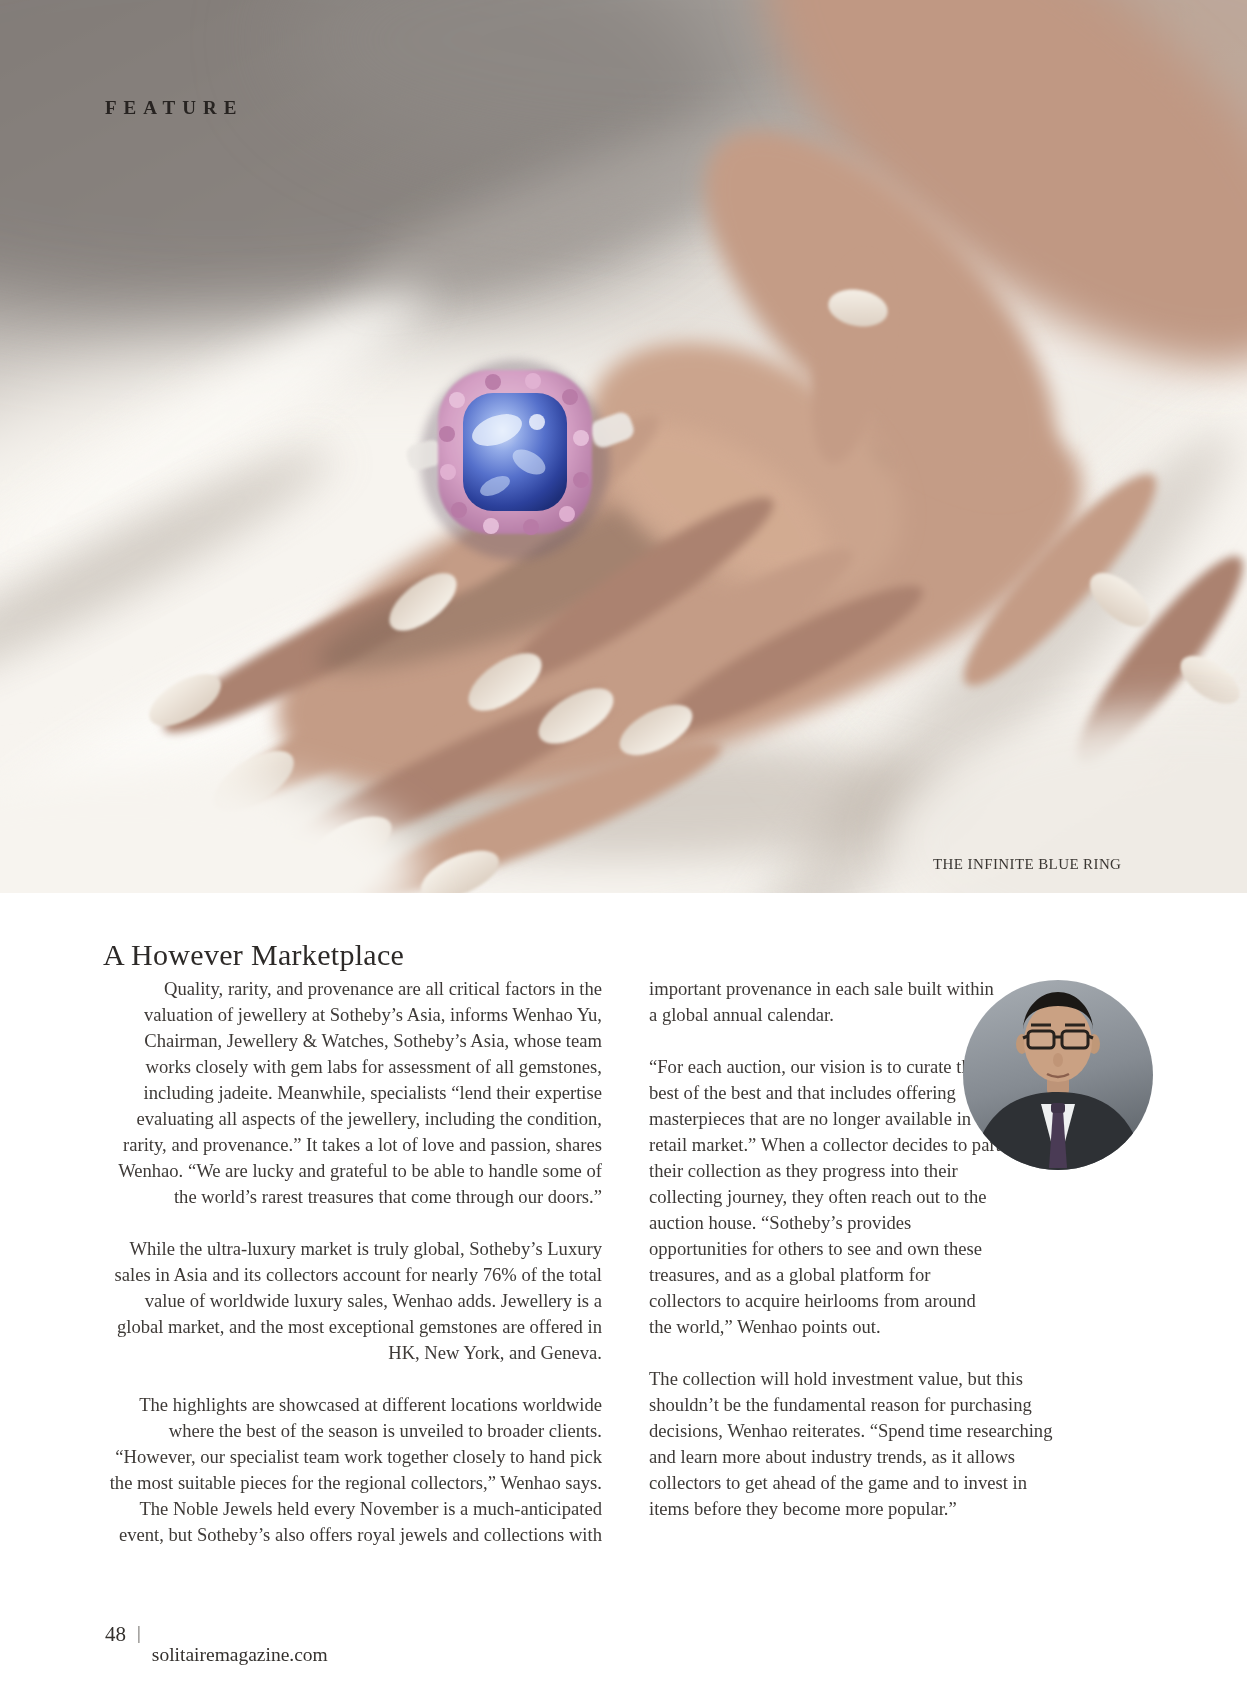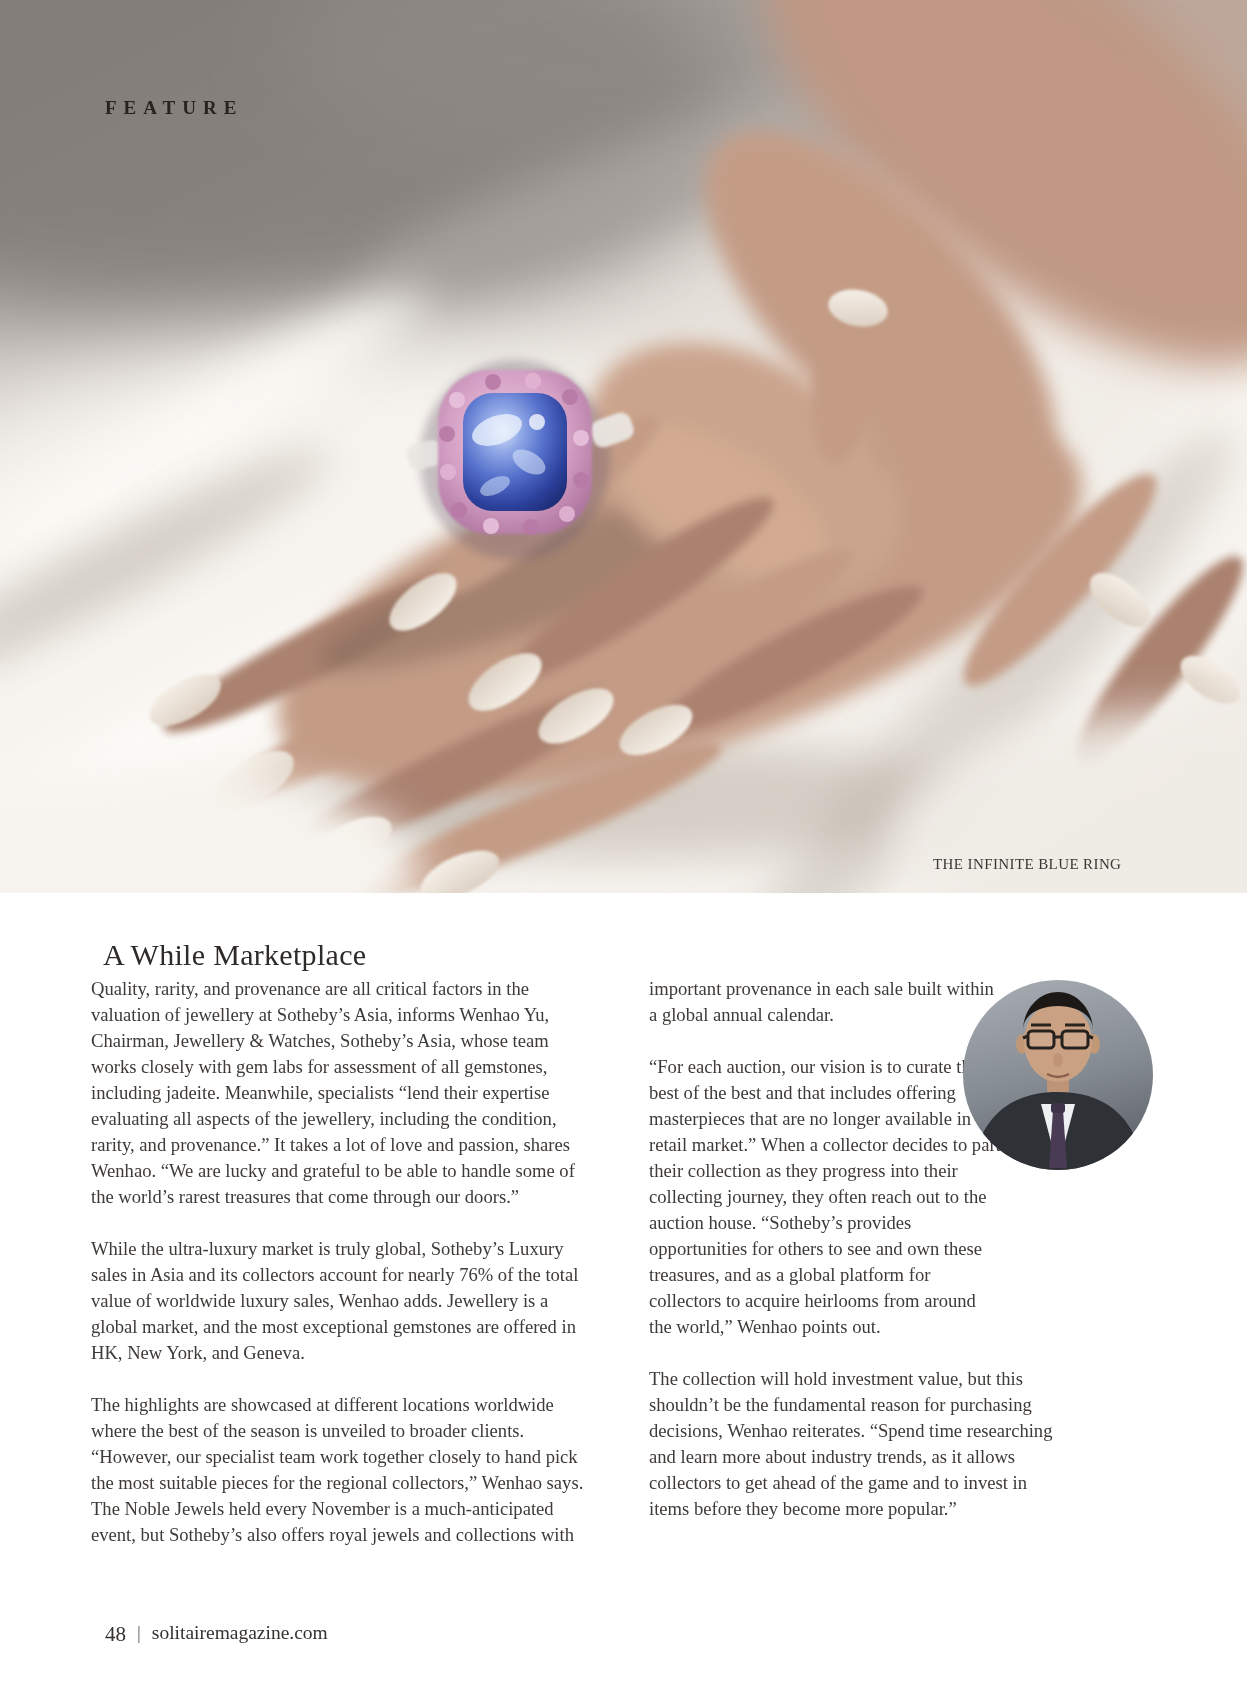--- a/index.html
+++ b/index.html
@@ -23,40 +23,40 @@
     position:absolute; left:103px; top:918px;
     font-size:30px; font-weight:400; letter-spacing:0.3px;
     color:var(--heading, #2d2a28);
   }
   .col {
     position:absolute; top:976px;
     font-size:18.6px; line-height:26px;
     color:var(--text, #3e3a37);
   }
   .col p { margin:0 0 26px 0; }
-  .col-left  { left:91px; width:497px; }
+  .col-left  { left:105px; width:497px;text-align:right; }
   .col-right { left:625px; width:352px;margin-left:24px; }
   .col-right p.wide { width:412px; }
   .portrait {
     position:absolute; left:963px; top:980px; width:190px; height:190px;
     border-radius:50%; overflow:hidden;
   }
   .portrait svg { display:block; width:190px; height:190px; }
   .portrait-caption {
     position:absolute; left:1000px; top:1184px;
     font-size:14.5px; line-height:17.5px; letter-spacing:0.2px;
     color:#3c3835; white-space:pre;
   }
   .footer {
     position:absolute; left:105px; top:1622px;
     display:flex; align-items:flex-start; color:#34312e;
   }
   .footer .page-num { font-size:21px; }
   .footer .divider  { font-size:19px; color:#6b6763; margin:0 11px; font-weight:400; }
-  .footer .site     { font-size:19.5px; }
+  .footer .site     { font-size:19.5px;margin-top:22px; }
   
   .skin      { fill:var(--skin, #c49c86); }
   .skin-deep { fill:var(--skin-shadow, #ab8270); }
   .nail      { fill:url(#nailGrad); }
 </style>
 </head>
 <body>
 
 <div class="page">
 
@@ -186,21 +186,21 @@
       </g>
 
       <ellipse cx="1190" cy="840" rx="300" ry="130" fill="#f0ece6" opacity="0.95" filter="url(#b30)"></ellipse>
       <ellipse cx="120" cy="870" rx="300" ry="100" fill="#f7f4ef" filter="url(#b30)"></ellipse>
     </svg>
 
     <div class="feature-label">FEATURE</div>
     <div class="photo-caption">THE INFINITE BLUE RING</div>
   </div>
 
-  <h1 class="article-title">A While Marketplace</h1>
+  <h1 class="article-title">A However Marketplace</h1>
 
   <div class="col col-left">
     <p>Quality, rarity, and provenance are all critical factors in the valuation of jewellery at Sotheby’s Asia, informs Wenhao Yu, Chairman, Jewellery &amp; Watches, Sotheby’s Asia, whose team works closely with gem labs for assessment of all gemstones, including jadeite. Meanwhile, specialists “lend their expertise evaluating all aspects of the jewellery, including the condition, rarity, and provenance.” It takes a lot of love and passion, shares Wenhao. “We are lucky and grateful to be able to handle some of the world’s rarest treasures that come through our doors.”</p>
     <p>While the ultra-luxury market is truly global, Sotheby’s Luxury sales in Asia and its collectors account for nearly 76% of the total value of worldwide luxury sales, Wenhao adds. Jewellery is a global market, and the most exceptional gemstones are offered in HK, New York, and Geneva.</p>
     <p>The highlights are showcased at different locations worldwide where the best of the season is unveiled to broader clients. “However, our specialist team work together closely to hand pick the most suitable pieces for the regional collectors,” Wenhao says. The Noble Jewels held every November is a much-anticipated event, but Sotheby’s also offers royal jewels and collections with</p>
   </div>
 
   <div class="col col-right">
     <p>important provenance in each sale built within a global annual calendar.</p>
     <p>“For each auction, our vision is to curate the best of the best and that includes offering masterpieces that are no longer available in the retail market.” When a collector decides to part their collection as they progress into their collecting journey, they often reach out to the auction house. “Sotheby’s provides opportunities for others to see and own these treasures, and as a global platform for collectors to acquire heirlooms from around the world,” Wenhao points out.</p>

